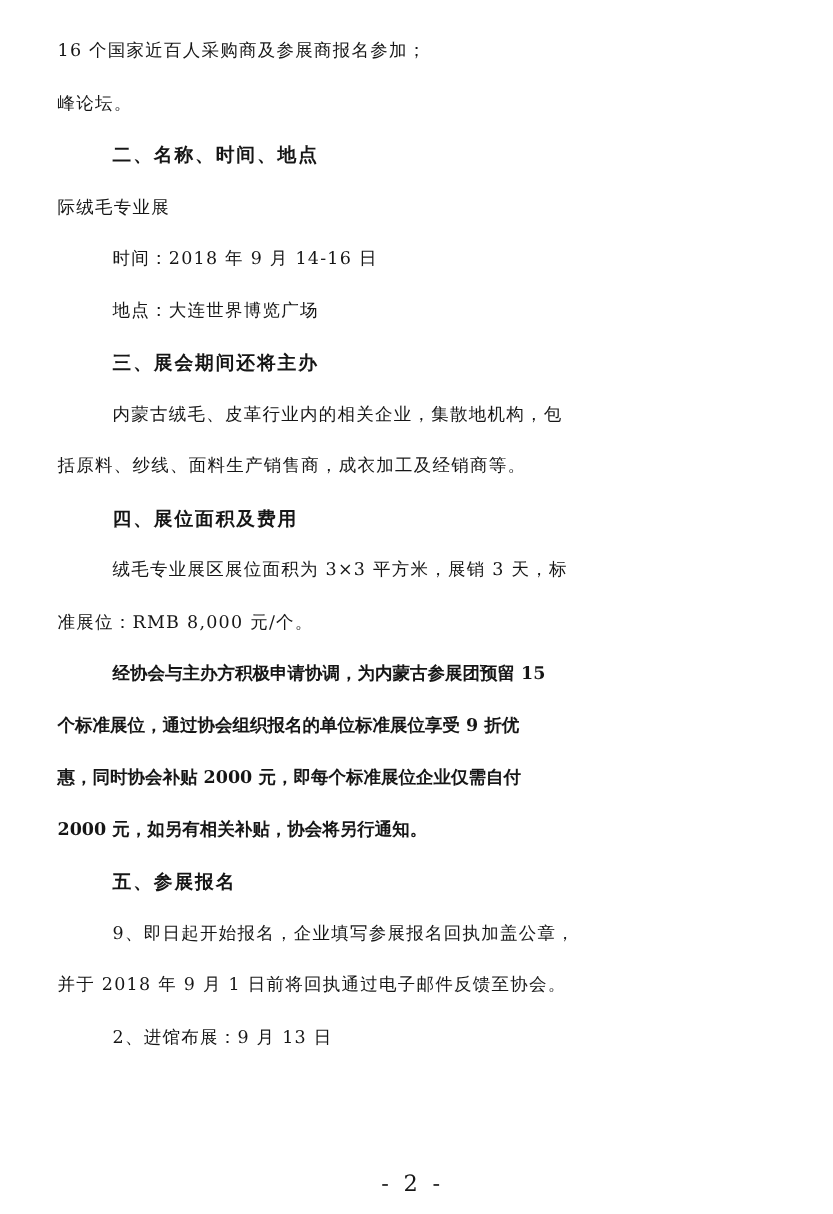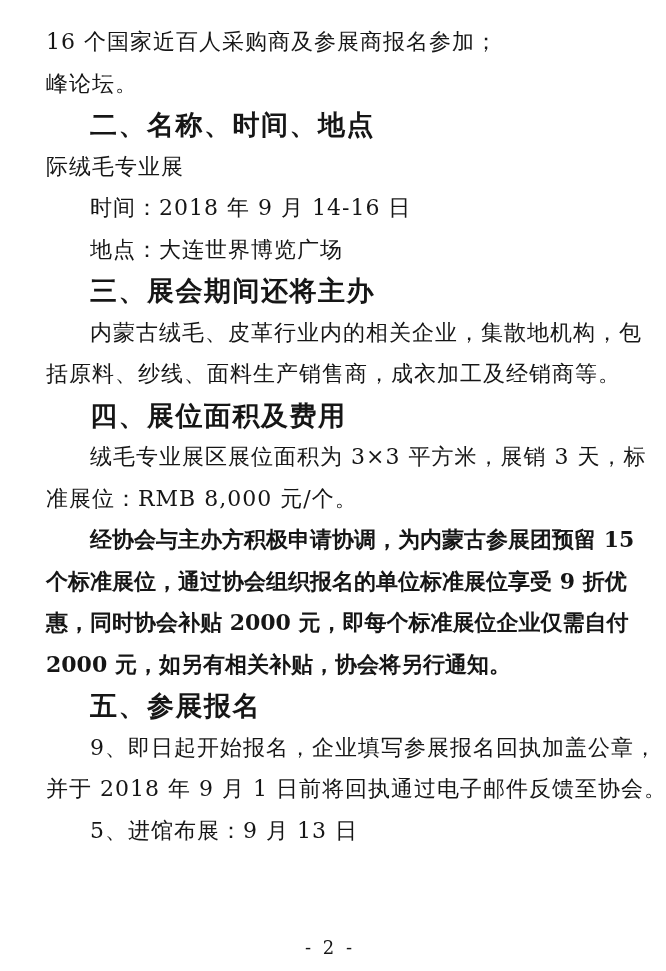--- a/index.html
+++ b/index.html
@@ -14,33 +14,33 @@
     background: #ffffff;
     overflow: hidden;
     color: #161616;
   }
   .content {
     padding: 21px 38px 0 46px;
   }
   .ln {
     height: 41.5px;
     line-height: 41.5px;
-    font-size: 22px;
+    font-size: 14px;
     letter-spacing: 1px;
     white-space: nowrap;
     font-family: "DejaVu Serif", "Liberation Serif", serif;
     color: #161616;
   }
   .ind {
     text-indent: 44px;
   }
   .heading {
     font-family: "DejaVu Sans", "Liberation Sans", sans-serif;
     font-weight: 700;
-    font-size: 27px;
+    font-size: 15px;
     letter-spacing: 1.5px;
   }
   .bold {
     font-weight: 700;
     letter-spacing: 0;
   }
   .footer {
     position: absolute;
     left: 0;
     right: 6px;
@@ -71,16 +71,16 @@
     <div class="ln ind heading">四、展位面积及费用</div>
     <div class="ln ind">绒毛专业展区展位面积为 3×3 平方米，展销 3 天，标</div>
     <div class="ln">准展位：RMB 8,000 元/个。</div>
     <div class="ln ind bold">经协会与主办方积极申请协调，为内蒙古参展团预留 15</div>
     <div class="ln bold">个标准展位，通过协会组织报名的单位标准展位享受 9 折优</div>
     <div class="ln bold">惠，同时协会补贴 2000 元，即每个标准展位企业仅需自付</div>
     <div class="ln bold">2000 元，如另有相关补贴，协会将另行通知。</div>
     <div class="ln ind heading">五、参展报名</div>
     <div class="ln ind">9、即日起开始报名，企业填写参展报名回执加盖公章，</div>
     <div class="ln">并于 2018 年 9 月 1 日前将回执通过电子邮件反馈至协会。</div>
-    <div class="ln ind">5、进馆布展：9 月 13 日</div>
+    <div class="ln ind">2、进馆布展：9 月 13 日</div>
   </div>
   <div class="footer">- 2 -</div>
 </div>
 
 </body></html>

